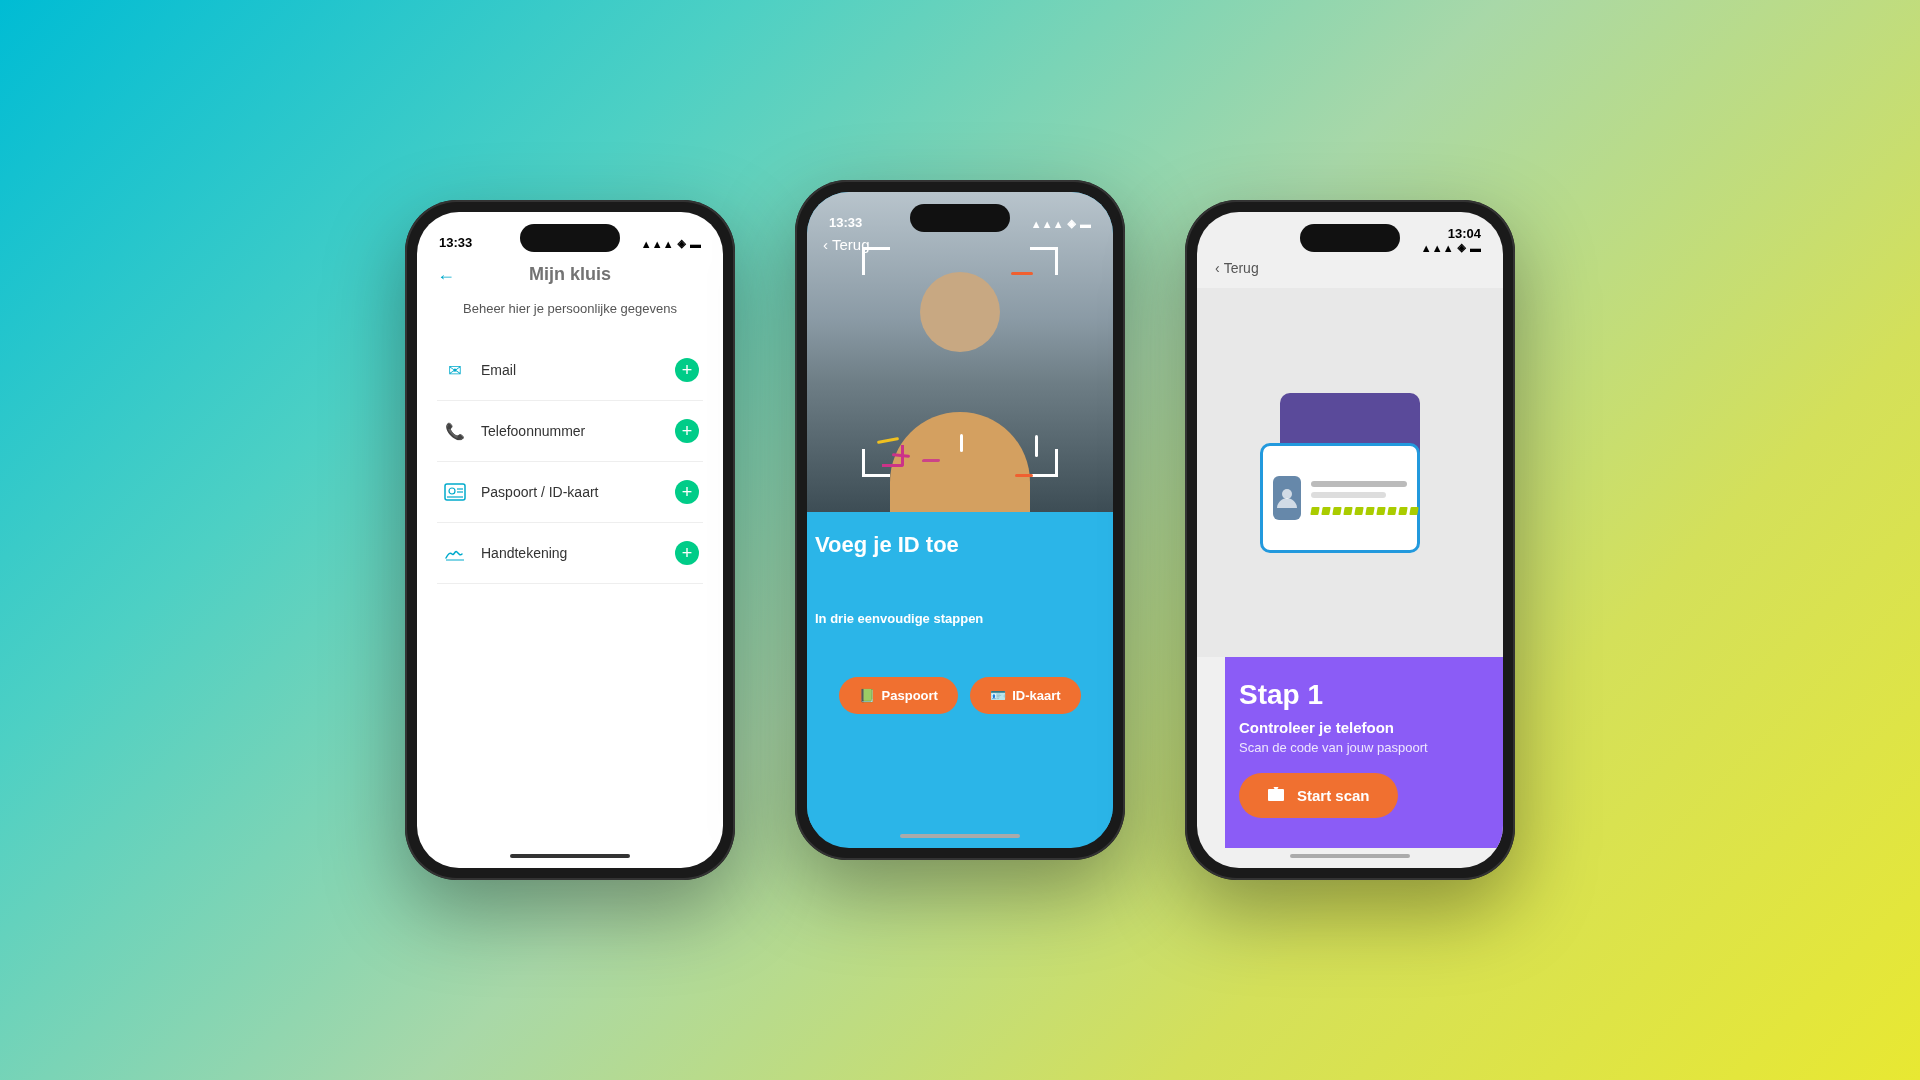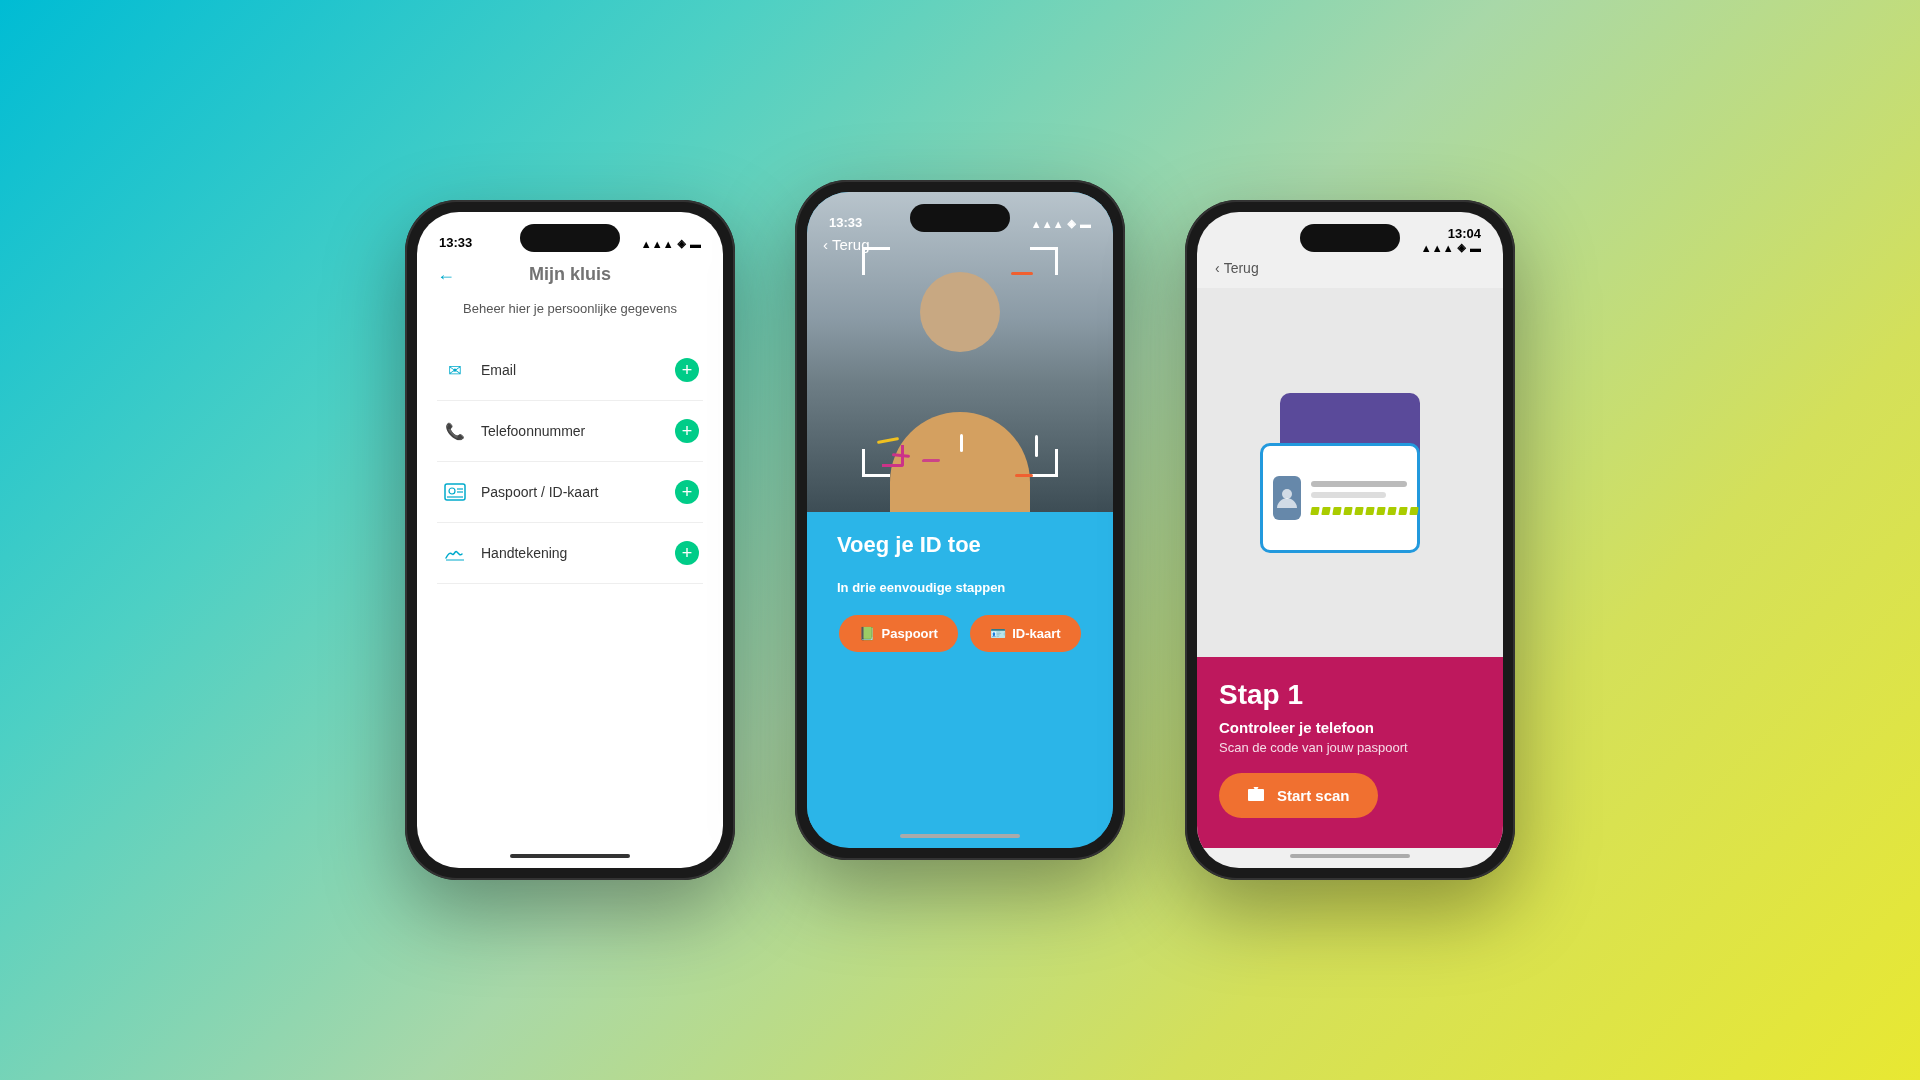--- a/index.html
+++ b/index.html
@@ -168,23 +168,24 @@
       position: absolute;
       inset: 0;
       display: flex;
       align-items: center;
       justify-content: center;
     }
 
     .phone2-bottom {
       flex: 1;
       background: #2bb5e8;
-      padding: 20px 30px;
+      padding: 20px 8px;
       display: flex;
       flex-direction: column;
+      gap: 31px;
     }
 
     .phone2-heading {
       color: white;
       font-size: 22px;
       font-weight: 600;
       margin-bottom: 10px;
     }
 
     .phone2-subheading {
@@ -313,22 +314,23 @@
 
     .mrz-char {
       width: 8px;
       height: 8px;
       background: #aacc00;
       border-radius: 1px;
       transform: skewX(-10deg);
     }
 
     .phone3-bottom {
-      background: #be185d;
-      padding: 22px 22px 30px;
+      background: #8b5cf6;
+      padding: 22px 14px 30px;
+      margin-left: 28px;
     }
 
     .phone3-step-title {
       color: white;
       font-size: 28px;
       font-weight: 700;
       margin-bottom: 8px;
     }
 
     .phone3-step-subtitle {

